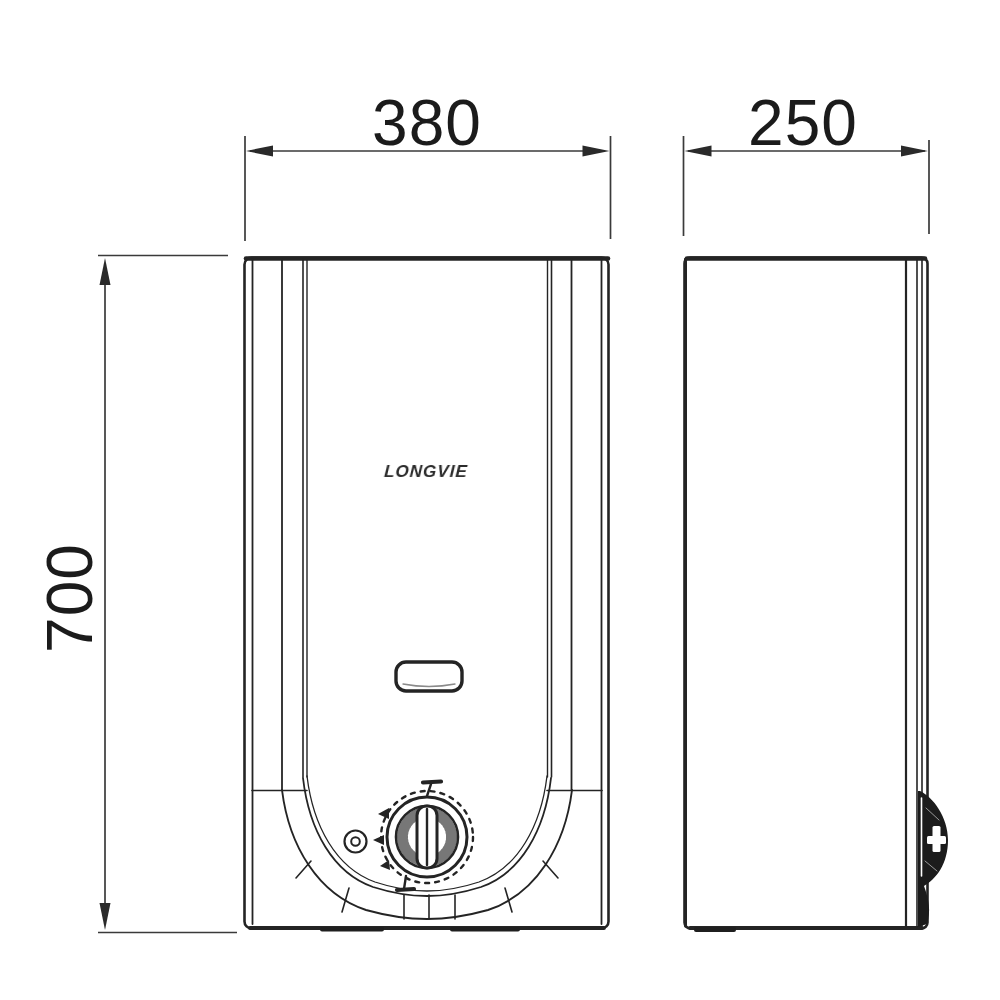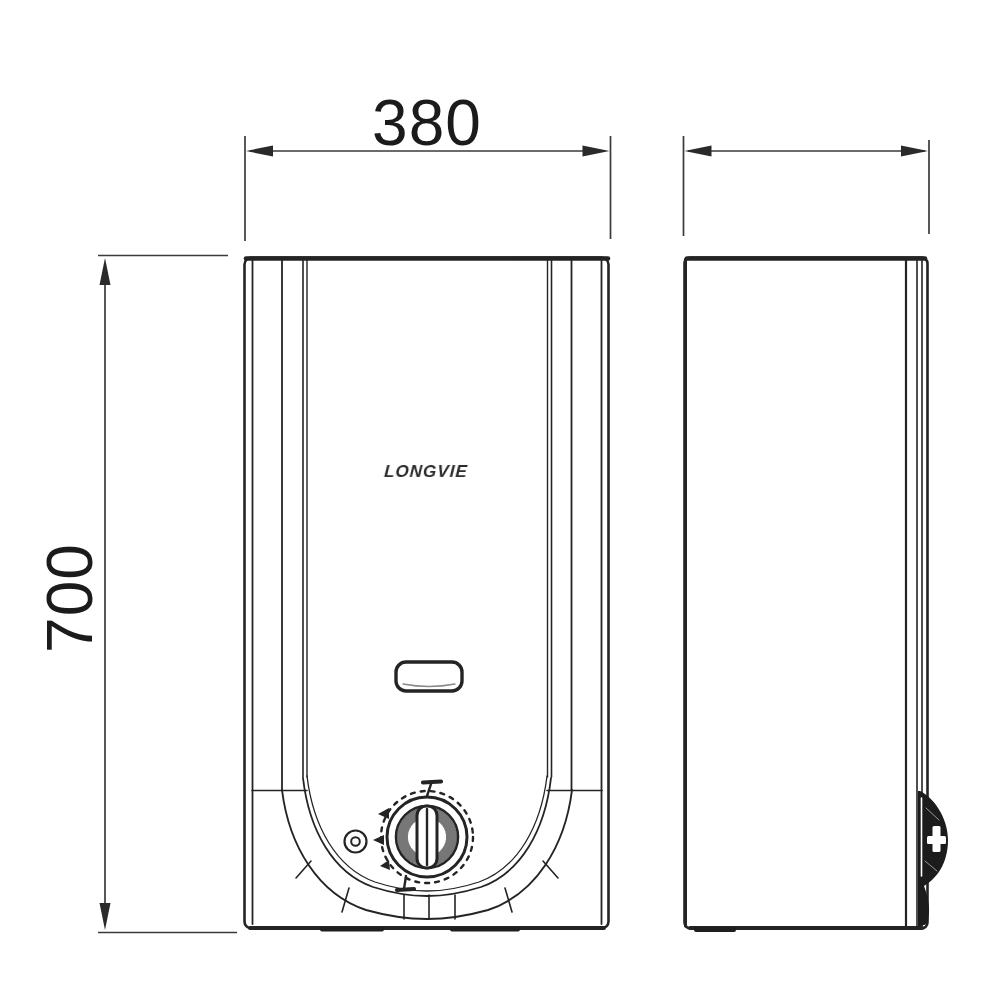--- a/index.html
+++ b/index.html
@@ -139,17 +139,18 @@
       <line x1="98" y1="914.5" x2="237" y2="914.5"></line>
       <line x1="105" y1="245" x2="105" y2="907"></line>
       <polygon points="105,240 99.5,267 110.5,267" stroke="none"></polygon>
       <polygon points="105,912 99.5,885 110.5,885" stroke="none"></polygon>
     </g>
   </g>
 </svg>
 
 <div class="dim-label" id="dim-width-label" style="left:327px;top:73px;width:200px;">380</div>
 
+<div class="dim-label" id="dim-depth-label" style="left:703px;top:73px;width:200px;">250</div>
 
 <div class="dim-label" id="dim-height-label" style="left:70px;top:580px;width:220px;">700</div>
 
 <div id="brand-logo">LONGVIE</div>
 </div>
 
 </body></html>

